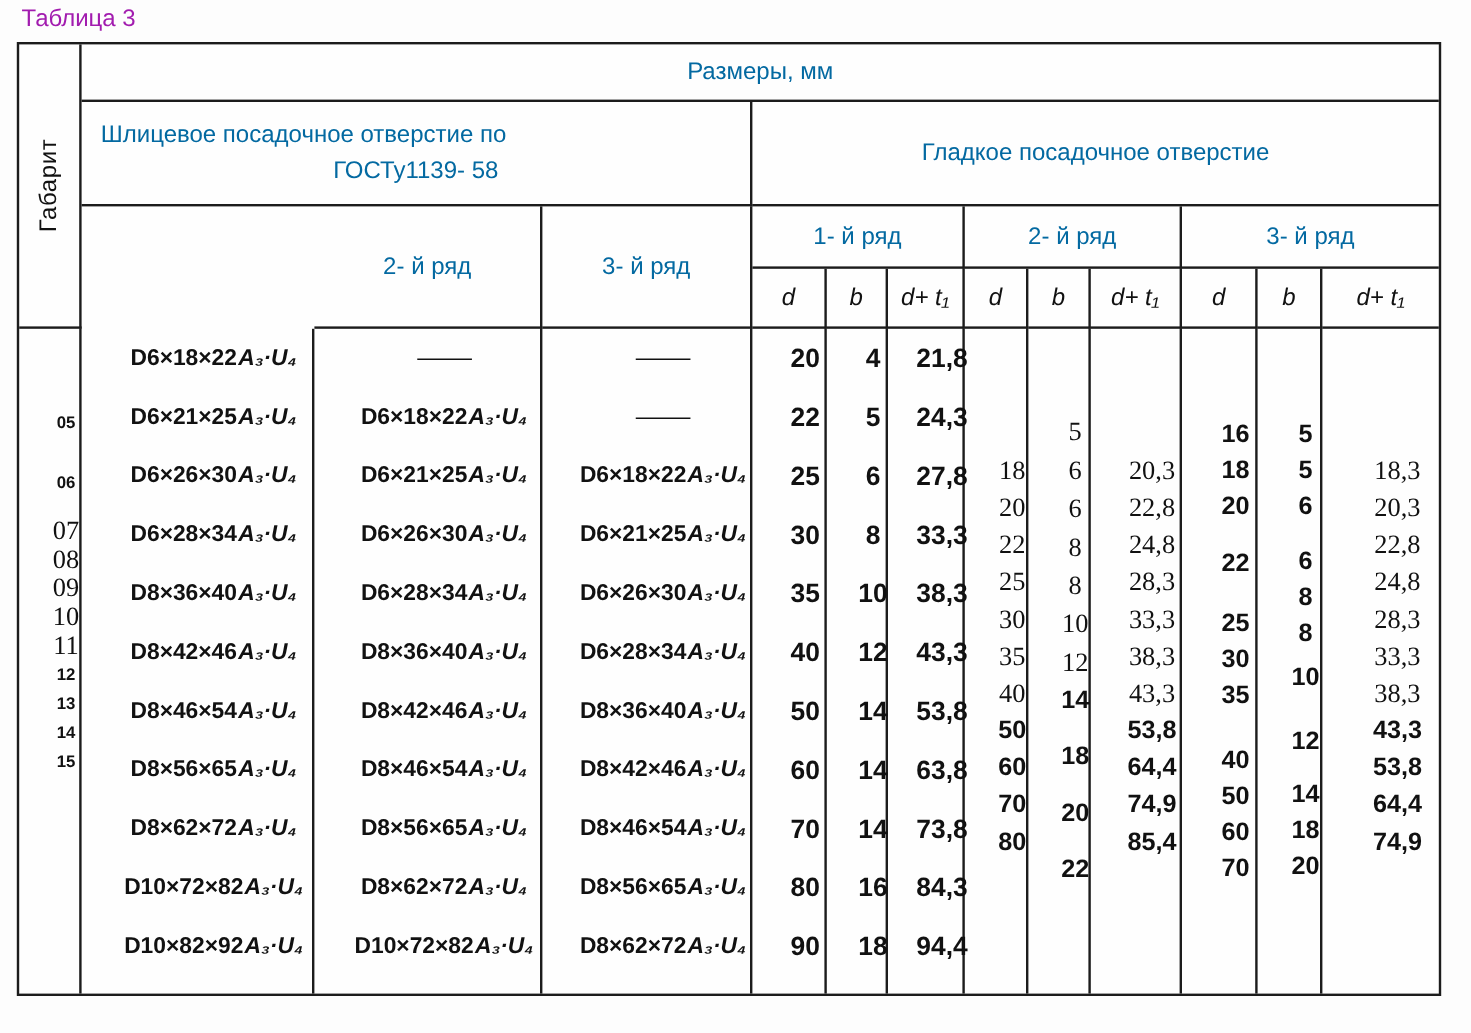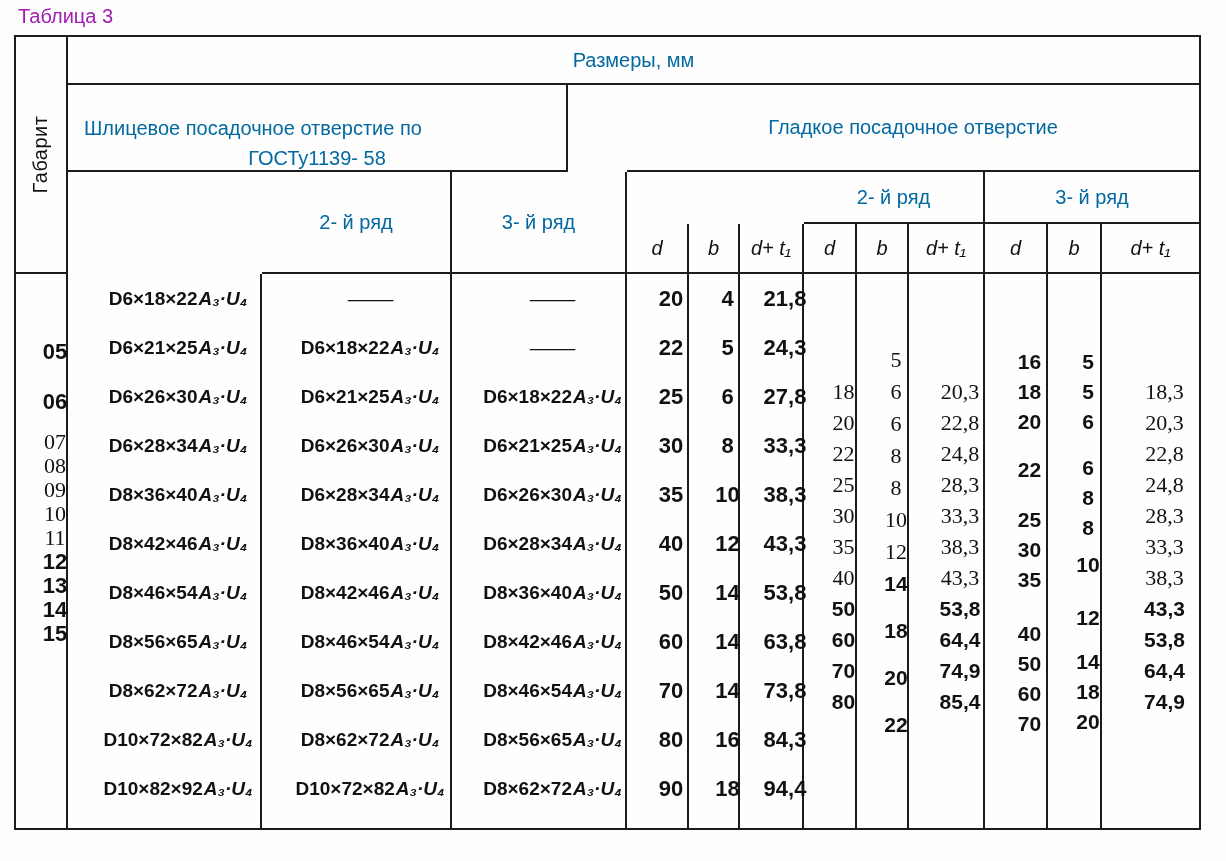--- a/index.html
+++ b/index.html
@@ -51,51 +51,52 @@
   .g3t .it{height:31px;font-size:21px;font-weight:bold;}
   .g3t .it:nth-child(-n+7){font-family:"Liberation Serif",serif;font-weight:normal;font-size:22px;}
   .g3d .it:nth-child(4){margin-top:18px;}
   .g3d .it:nth-child(5){margin-top:20px;}
   .g3d .it:nth-child(8){margin-top:24px;}
   .g3b .it:nth-child(4){margin-top:16px;}
   .g3b .it:nth-child(7){margin-top:7px;}
   .g3b .it:nth-child(8){margin-top:23px;}
   .g3b .it:nth-child(9){margin-top:14px;}
 
-  .gab .it{height:24px;font-size:22px;font-weight:bold;}
+  .gab .it{height:24px;font-size:14px;font-weight:bold;}
   .gab .it:nth-child(1){margin-top:66px;}
   .gab .it:nth-child(2){margin-top:26px;}
   .gab .it:nth-child(3){margin-top:16px;}
   .gab .it:nth-child(n+3):nth-child(-n+7){
     font-family:"Liberation Serif",serif;font-weight:normal;font-size:22px;
   }
 </style>
 </head>
 <body>
 
 <div class="page-title">Таблица 3</div>
 
 <div class="tbl">
 
   <div class="cell center br bb" style="left:0;top:0;width:52px;height:237px;">
     <div class="rot">Габарит</div>
   </div>
 
   <div class="cell center bb hdr" style="left:52px;top:0;width:1131px;height:48px;">Размеры, мм</div>
 
-  <div class="cell two-line br bb hdr" style="left:52px;top:48px;width:500px;height:87px;justify-content:flex-end;">
+  <div class="cell two-line br bb hdr" style="left:52px;top:48px;width:559px;height:87px;">
     <div class="l1">Шлицевое посадочное отверстие по</div>
     <div class="l2">ГОСТу1139- 58</div>
   </div>
 
   <div class="cell center bb hdr" style="left:611px;top:48px;width:572px;height:87px;">Гладкое посадочное отверстие</div>
 
   <div class="cell center br bb hdr" style="left:246px;top:135px;width:190px;height:102px;">2- й ряд</div>
   <div class="cell center br bb hdr" style="left:436px;top:135px;width:175px;height:102px;">3- й ряд</div>
 
+  <div class="cell center br bb hdr" style="left:611px;top:135px;width:177px;height:52px;">1- й ряд</div>
   <div class="cell center br bb hdr" style="left:788px;top:135px;width:181px;height:52px;">2- й ряд</div>
   <div class="cell center bb hdr" style="left:969px;top:135px;width:214px;height:52px;">3- й ряд</div>
 
   <div class="cell center br bb sub-h" style="left:611px;top:187px;width:62px;height:50px;">d</div>
   <div class="cell center br bb sub-h" style="left:673px;top:187px;width:51px;height:50px;">b</div>
   <div class="cell center br bb sub-h" style="left:724px;top:187px;width:64px;height:50px;">d+ t₁</div>
   <div class="cell center br bb sub-h" style="left:788px;top:187px;width:53px;height:50px;">d</div>
   <div class="cell center br bb sub-h" style="left:841px;top:187px;width:52px;height:50px;">b</div>
   <div class="cell center br bb sub-h" style="left:893px;top:187px;width:76px;height:50px;">d+ t₁</div>
   <div class="cell center br bb sub-h" style="left:969px;top:187px;width:63px;height:50px;">d</div>

